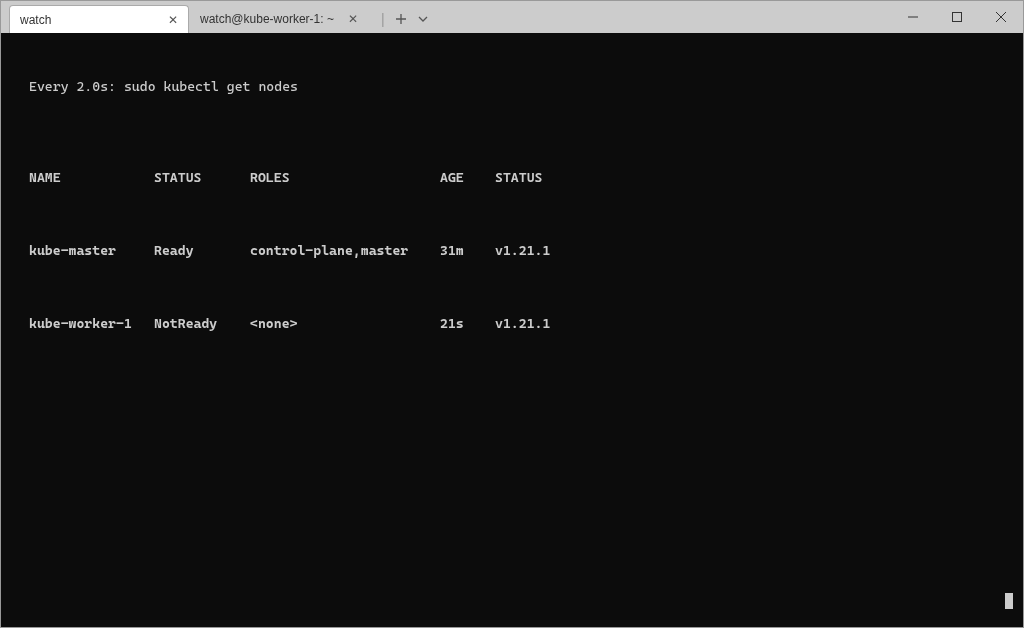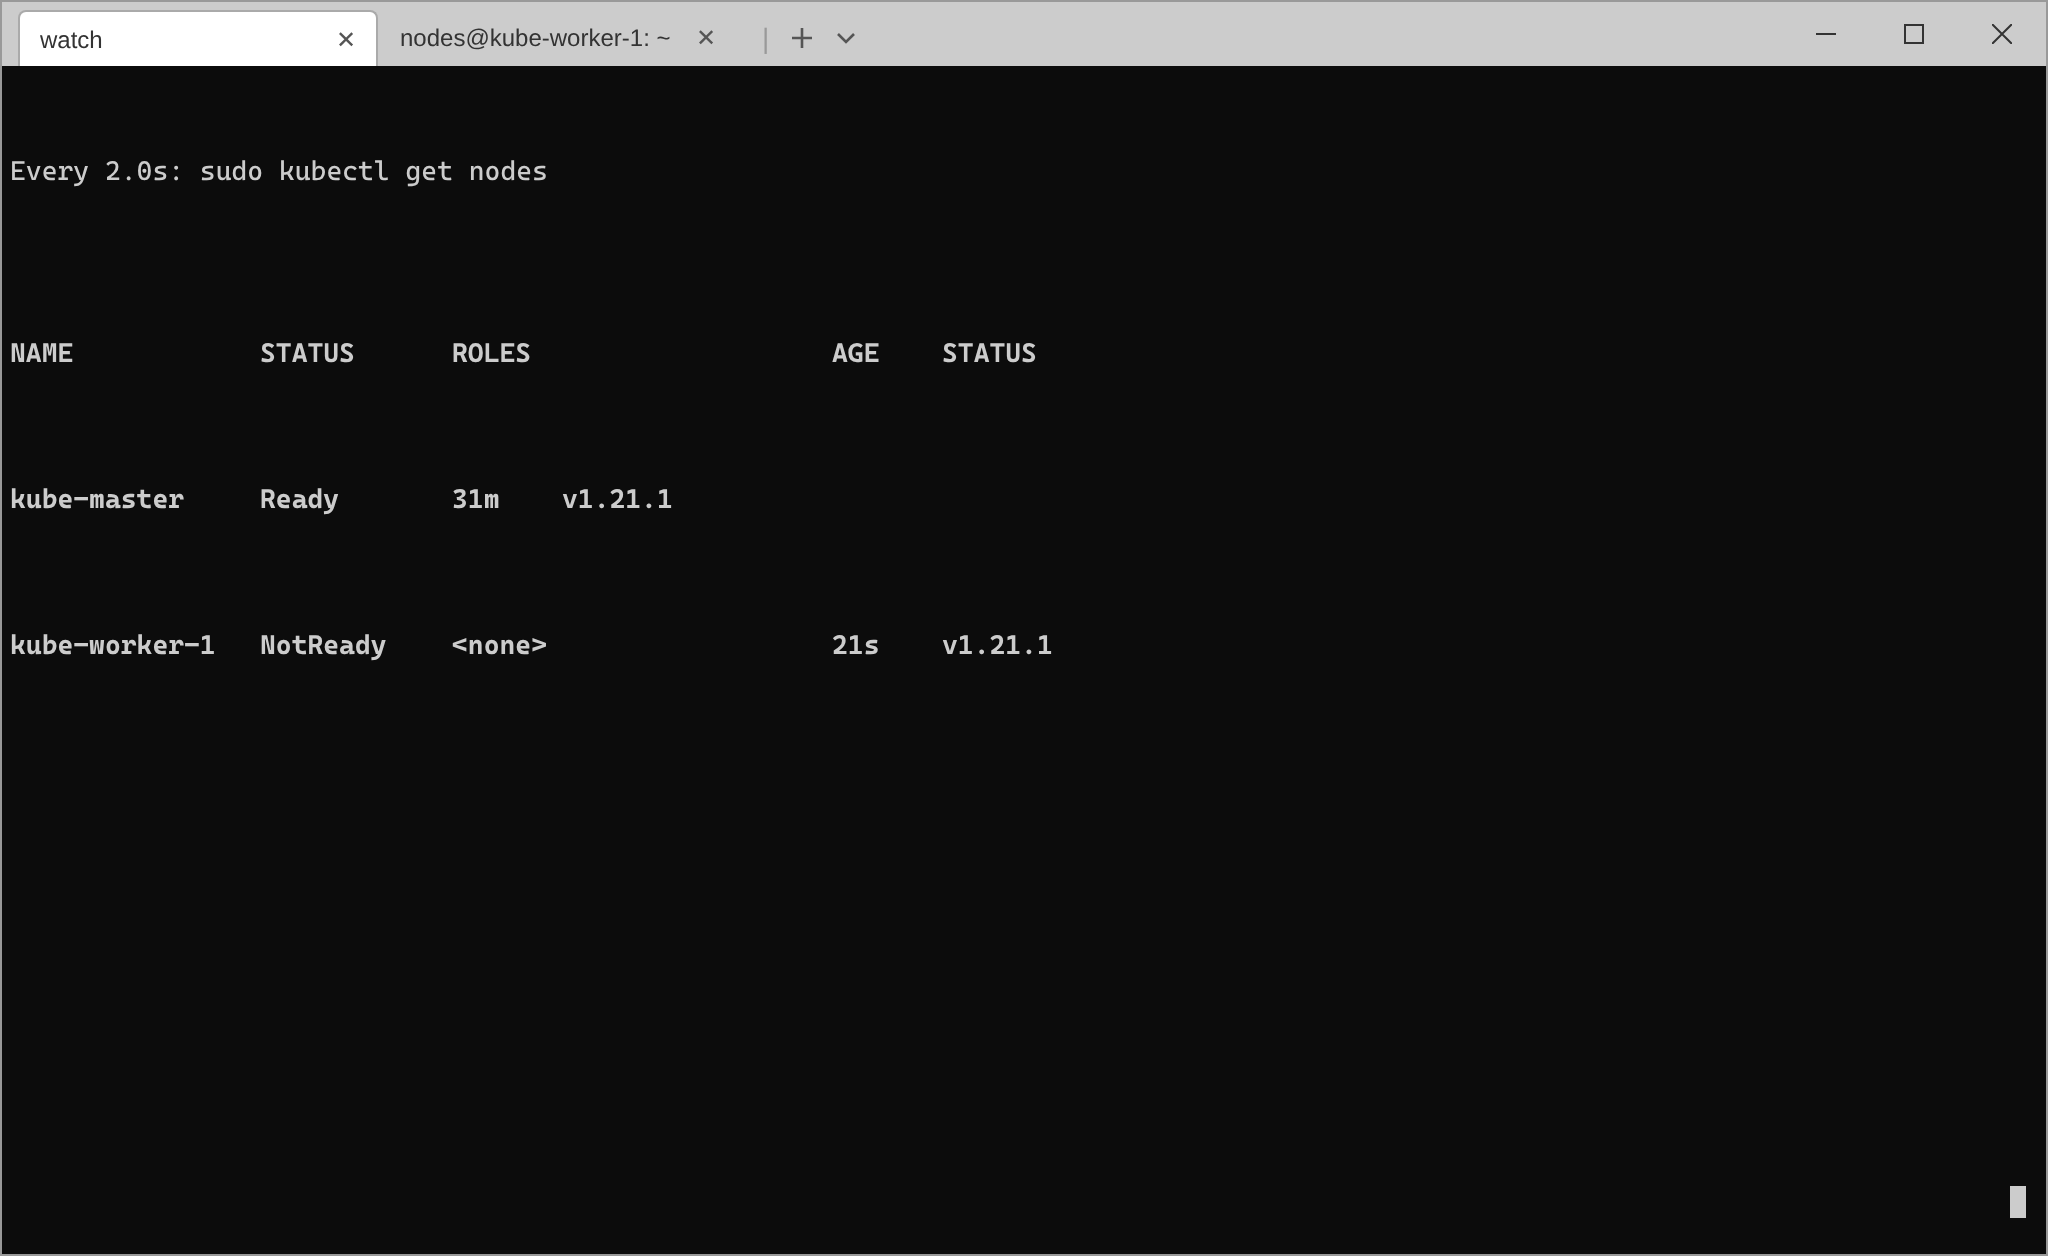--- a/index.html
+++ b/index.html
@@ -75,21 +75,21 @@
       color: #333;
       font-size: 12px;
     }
     .terminal {
       background: #0c0c0c;
       color: #ccc;
       width: 100%;
       height: calc(628px - 32px);
       font-family: "Cascadia Mono", "Consolas", monospace;
       font-size: 13.5px;
-      padding: 8px 4px;
+      padding: 8px 28px;
       line-height: 1.35;
       position: relative;
       white-space: pre;
     }
     .watch-header {
       display: flex;
       justify-content: space-between;
       margin-bottom: 18px;
     }
     .table-row {
@@ -114,21 +114,21 @@
 </head>
 <body>
 
 <div class="titlebar">
   <div class="tabs">
     <div class="tab active">
       <span>watch</span>
       <span class="close">✕</span>
     </div>
     <div class="tab">
-      <span>nodes@kube-worker-1: ~</span>
+      <span>watch@kube-worker-1: ~</span>
       <span class="close">✕</span>
     </div>
     <div class="tab-actions">
       <span style="color:#999;">|</span>
       <span>
         <svg width="12" height="12" viewBox="0 0 12 12">
             <path d="M6 1v10M1 6h10" stroke="#555" stroke-width="1.3"></path>
           </svg>
       </span>
       <span>
@@ -166,20 +166,21 @@
     <span class="col-name">NAME</span>
     <span class="col-status">STATUS</span>
     <span class="col-roles">ROLES</span>
     <span class="col-age">AGE</span>
     <span class="col-version">STATUS</span>
   </div>
 
   <div class="table-row">
     <span class="col-name">kube-master</span>
     <span class="col-status">Ready</span>
+    <span class="col-roles">control-plane,master</span>
     <span class="col-age">31m</span>
     <span class="col-version">v1.21.1</span>
   </div>
 
   <div class="table-row">
     <span class="col-name">kube-worker-1</span>
     <span class="col-status">NotReady</span>
     <span class="col-roles">&lt;none&gt;</span>
     <span class="col-age">21s</span>
     <span class="col-version">v1.21.1</span>

